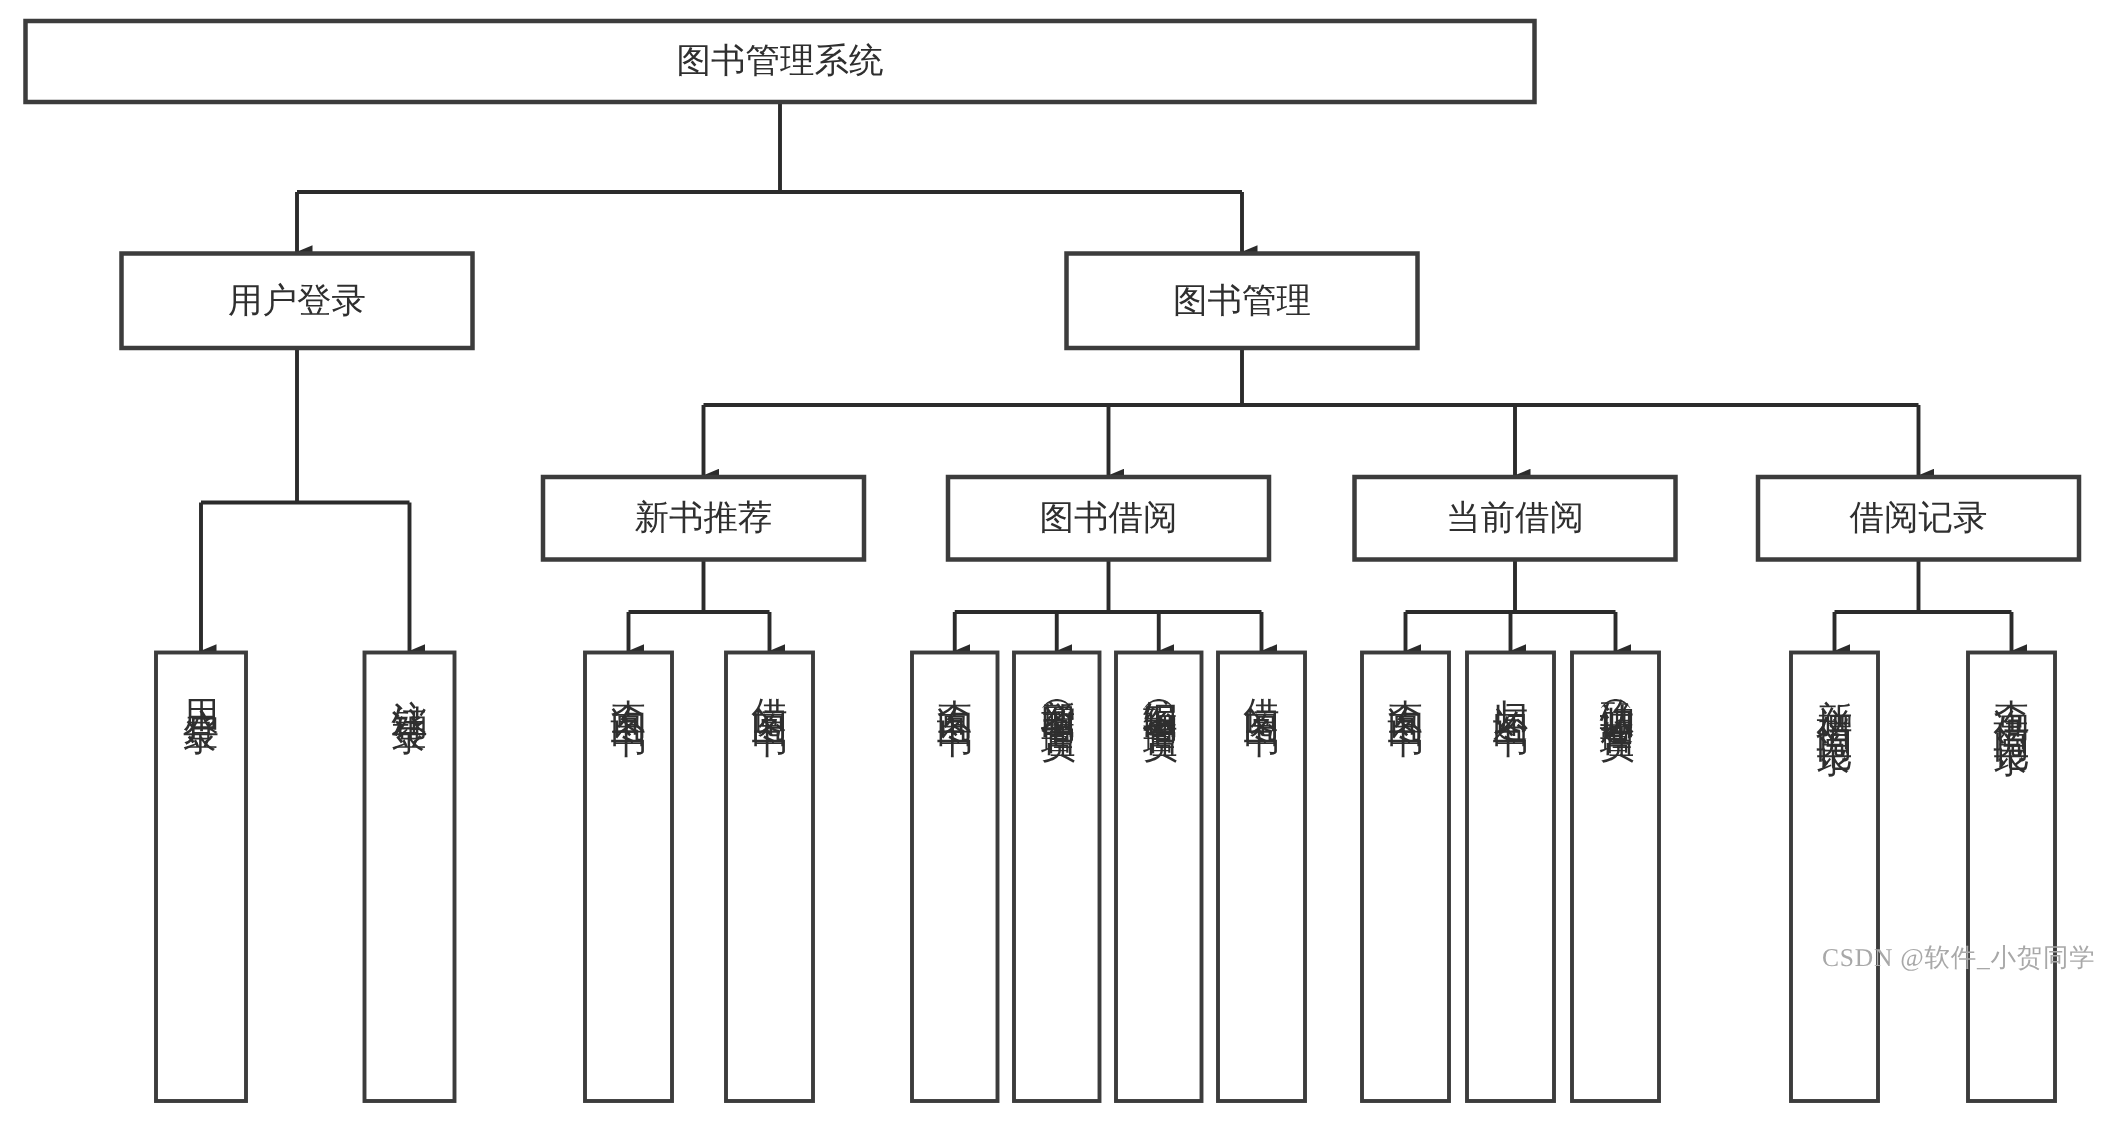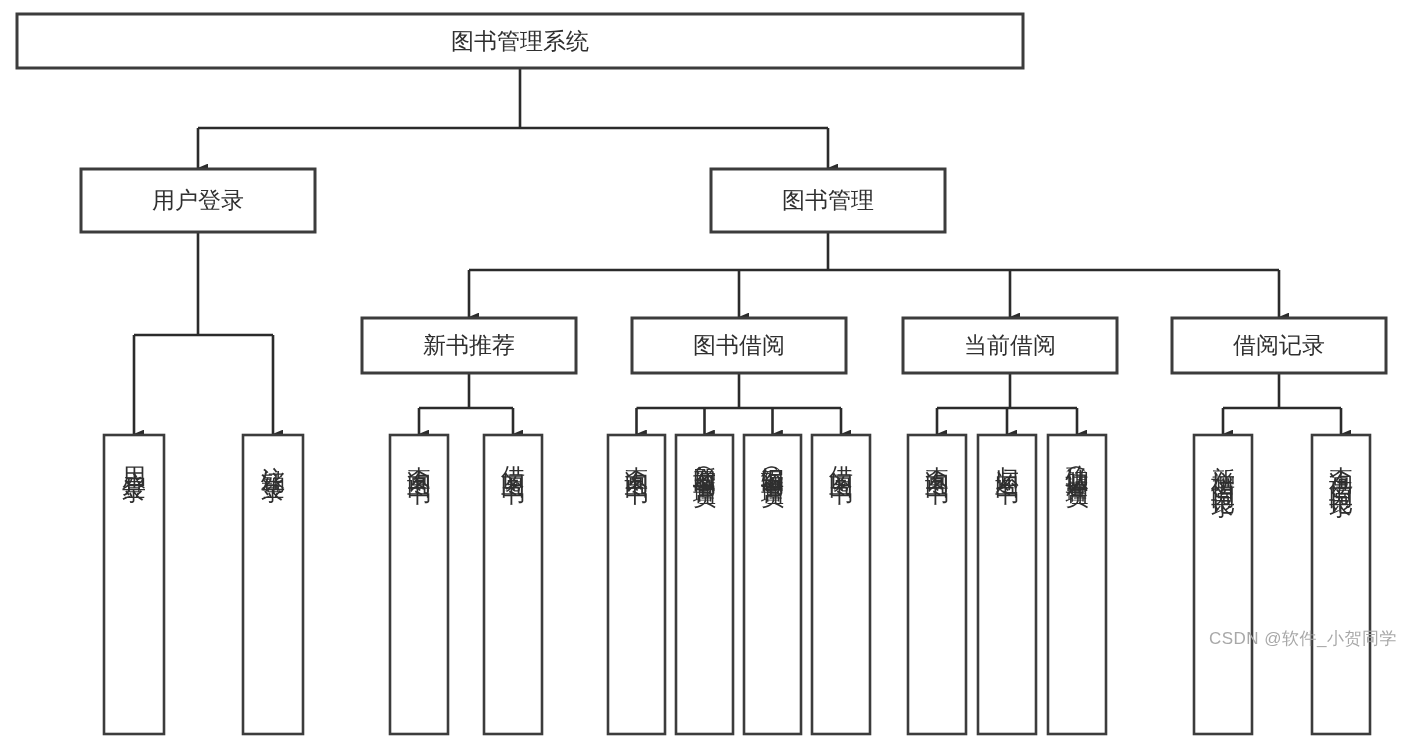--- a/index.html
+++ b/index.html
@@ -69,21 +69,21 @@
     font-size: 24px;
     line-height: 1;
     letter-spacing: 5px;
     color: #2f2f2f;
     white-space: nowrap;
   }
   .watermark {
     position: absolute;
     right: 8px;
     bottom: 6px;
-    font-family: Liberation Sans, sans-serif;
+    font-family: Liberation Serif, serif;
     font-size: 17px;
     color: #a8a8a8;
     letter-spacing: 0.5px;
     white-space: nowrap;
     margin-left: 24px;
   }
 </style>
 </head>
 <body>
 

